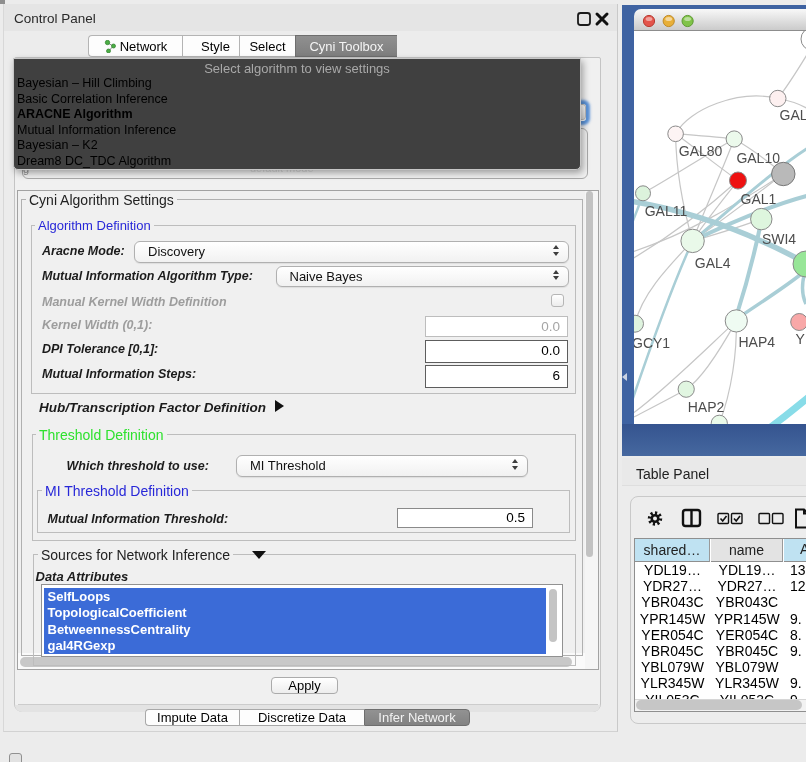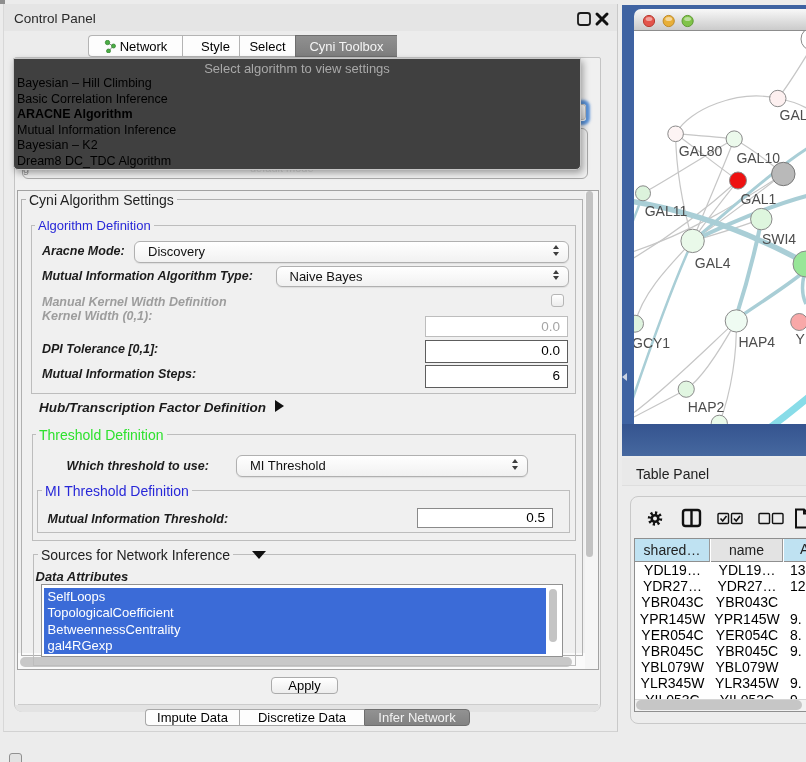--- a/index.html
+++ b/index.html
@@ -97,21 +97,21 @@
   <span class="carr" style="top:3px;">
       <span class="tri-up"></span>
       <span class="tri-dn"></span>
     </span>
 </div>
 
 <div class="lbl dis abs" style="left:42px;top:295px;">Manual Kernel Width Definition</div>
 <div class="abs" style="left:551px;top:294px;width:13px;height:13px;background:linear-gradient(#ffffff,#ececec);
      border:1px solid #b6b6b6;border-radius:3px;box-sizing:border-box;"></div>
 
-<div class="lbl dis abs" style="left:42px;top:309px;">Kernel Width (0,1):</div>
+<div class="lbl dis abs" style="left:42px;top:318px;">Kernel Width (0,1):</div>
 <div class="fld" style="left:425px;top:316px;width:143px;height:21px;border:1px solid #bdbdbd;color:#a5a5a5;line-height:19px;">0.0</div>
 
 <div class="lbl abs" style="left:42px;top:342px;">DPI Tolerance [0,1]:</div>
 <div class="fld" style="left:425px;top:340px;width:143px;height:23px;border:1.5px solid #5d5d5d;color:#000;line-height:20px;">0.0</div>
 
 <div class="lbl abs" style="left:42px;top:367px;">Mutual Information Steps:</div>
 <div class="fld" style="left:425px;top:365px;width:143px;height:23px;border:1.5px solid #5d5d5d;color:#000;line-height:20px;">6</div>
 
 <div class="lbl abs" style="left:39px;top:400px;font-size:13.5px;">Hub/Transcription Factor Definition</div>
 <div class="abs" style="left:275px;top:400px;width:0;height:0;border-top:6.5px solid transparent;
@@ -126,32 +126,32 @@
   <span class="carr" style="top:3px;">
       <span class="tri-up"></span>
       <span class="tri-dn"></span>
     </span>
 </div>
 
 <div class="gbox" style="left:37px;top:490px;width:531px;height:41px;"></div>
 <div class="gleg" style="left:42px;top:483px;color:#2727d8;">MI Threshold Definition</div>
 
 <div class="lbl abs" style="left:47.5px;top:512px;">Mutual Information Threshold:</div>
-<div class="fld" style="left:417px;top:508px;width:136px;height:20px;border:1px solid #8a8a8a;color:#000;line-height:18px;">0.5</div>
+<div class="fld" style="left:397px;top:508px;width:136px;height:20px;border:1px solid #8a8a8a;color:#000;line-height:18px;">0.5</div>
 
 <div class="gbox" style="left:33px;top:554px;width:541px;height:110px;"></div>
 <div class="gleg" style="left:38px;top:547px;color:#222;">Sources for Network Inference</div>
 <div class="abs" style="left:252px;top:551px;width:0;height:0;border-left:7px solid transparent;
      border-right:7px solid transparent;border-top:8px solid #111;"></div>
 
 <div class="lbl abs" style="left:35.5px;top:568.5px;font-size:13px;">Data Attributes</div>
 
 <div class="abs" style="left:40.5px;top:584px;width:522px;height:73px;background:#fff;border:1px solid #919191;box-sizing:border-box;"></div>
 <div class="abs" style="left:44px;top:587.5px;width:502px;height:66.5px;background:#3b6bd7;"></div>
-<div class="abs" style="left:47.5px;top:588.5px;font-size:13px;color:#fff;line-height:16.6px;">
+<div class="abs" style="left:47.5px;top:588.5px;font-size:13px;color:#fff;line-height:16.6px;font-weight:bold;">
   SelfLoops<br>TopologicalCoefficient<br>BetweennessCentrality<br>gal4RGexp
 </div>
 <div class="abs" style="left:549px;top:589px;width:8px;height:53px;background:#c4c4c4;border-radius:4px;"></div>
 
 <div class="abs" style="left:18px;top:670px;width:580px;height:34px;background:#f0f0f0;border-bottom:1px solid #cccccc;"></div>
 <div class="abs" style="left:271px;top:677px;width:67px;height:17px;background:linear-gradient(#ffffff,#ededed);
      border:1px solid #ababab;border-radius:4px;text-align:center;font-size:13px;line-height:16px;box-sizing:border-box;">Apply</div>
 <div class="abs" style="left:15px;top:705px;width:585px;height:7px;background:#e3e3e3;border-radius:0 0 7px 7px;"></div>
 
 <div class="abs" style="left:145px;top:709px;height:17px;display:flex;font-size:13px;z-index:3;">

